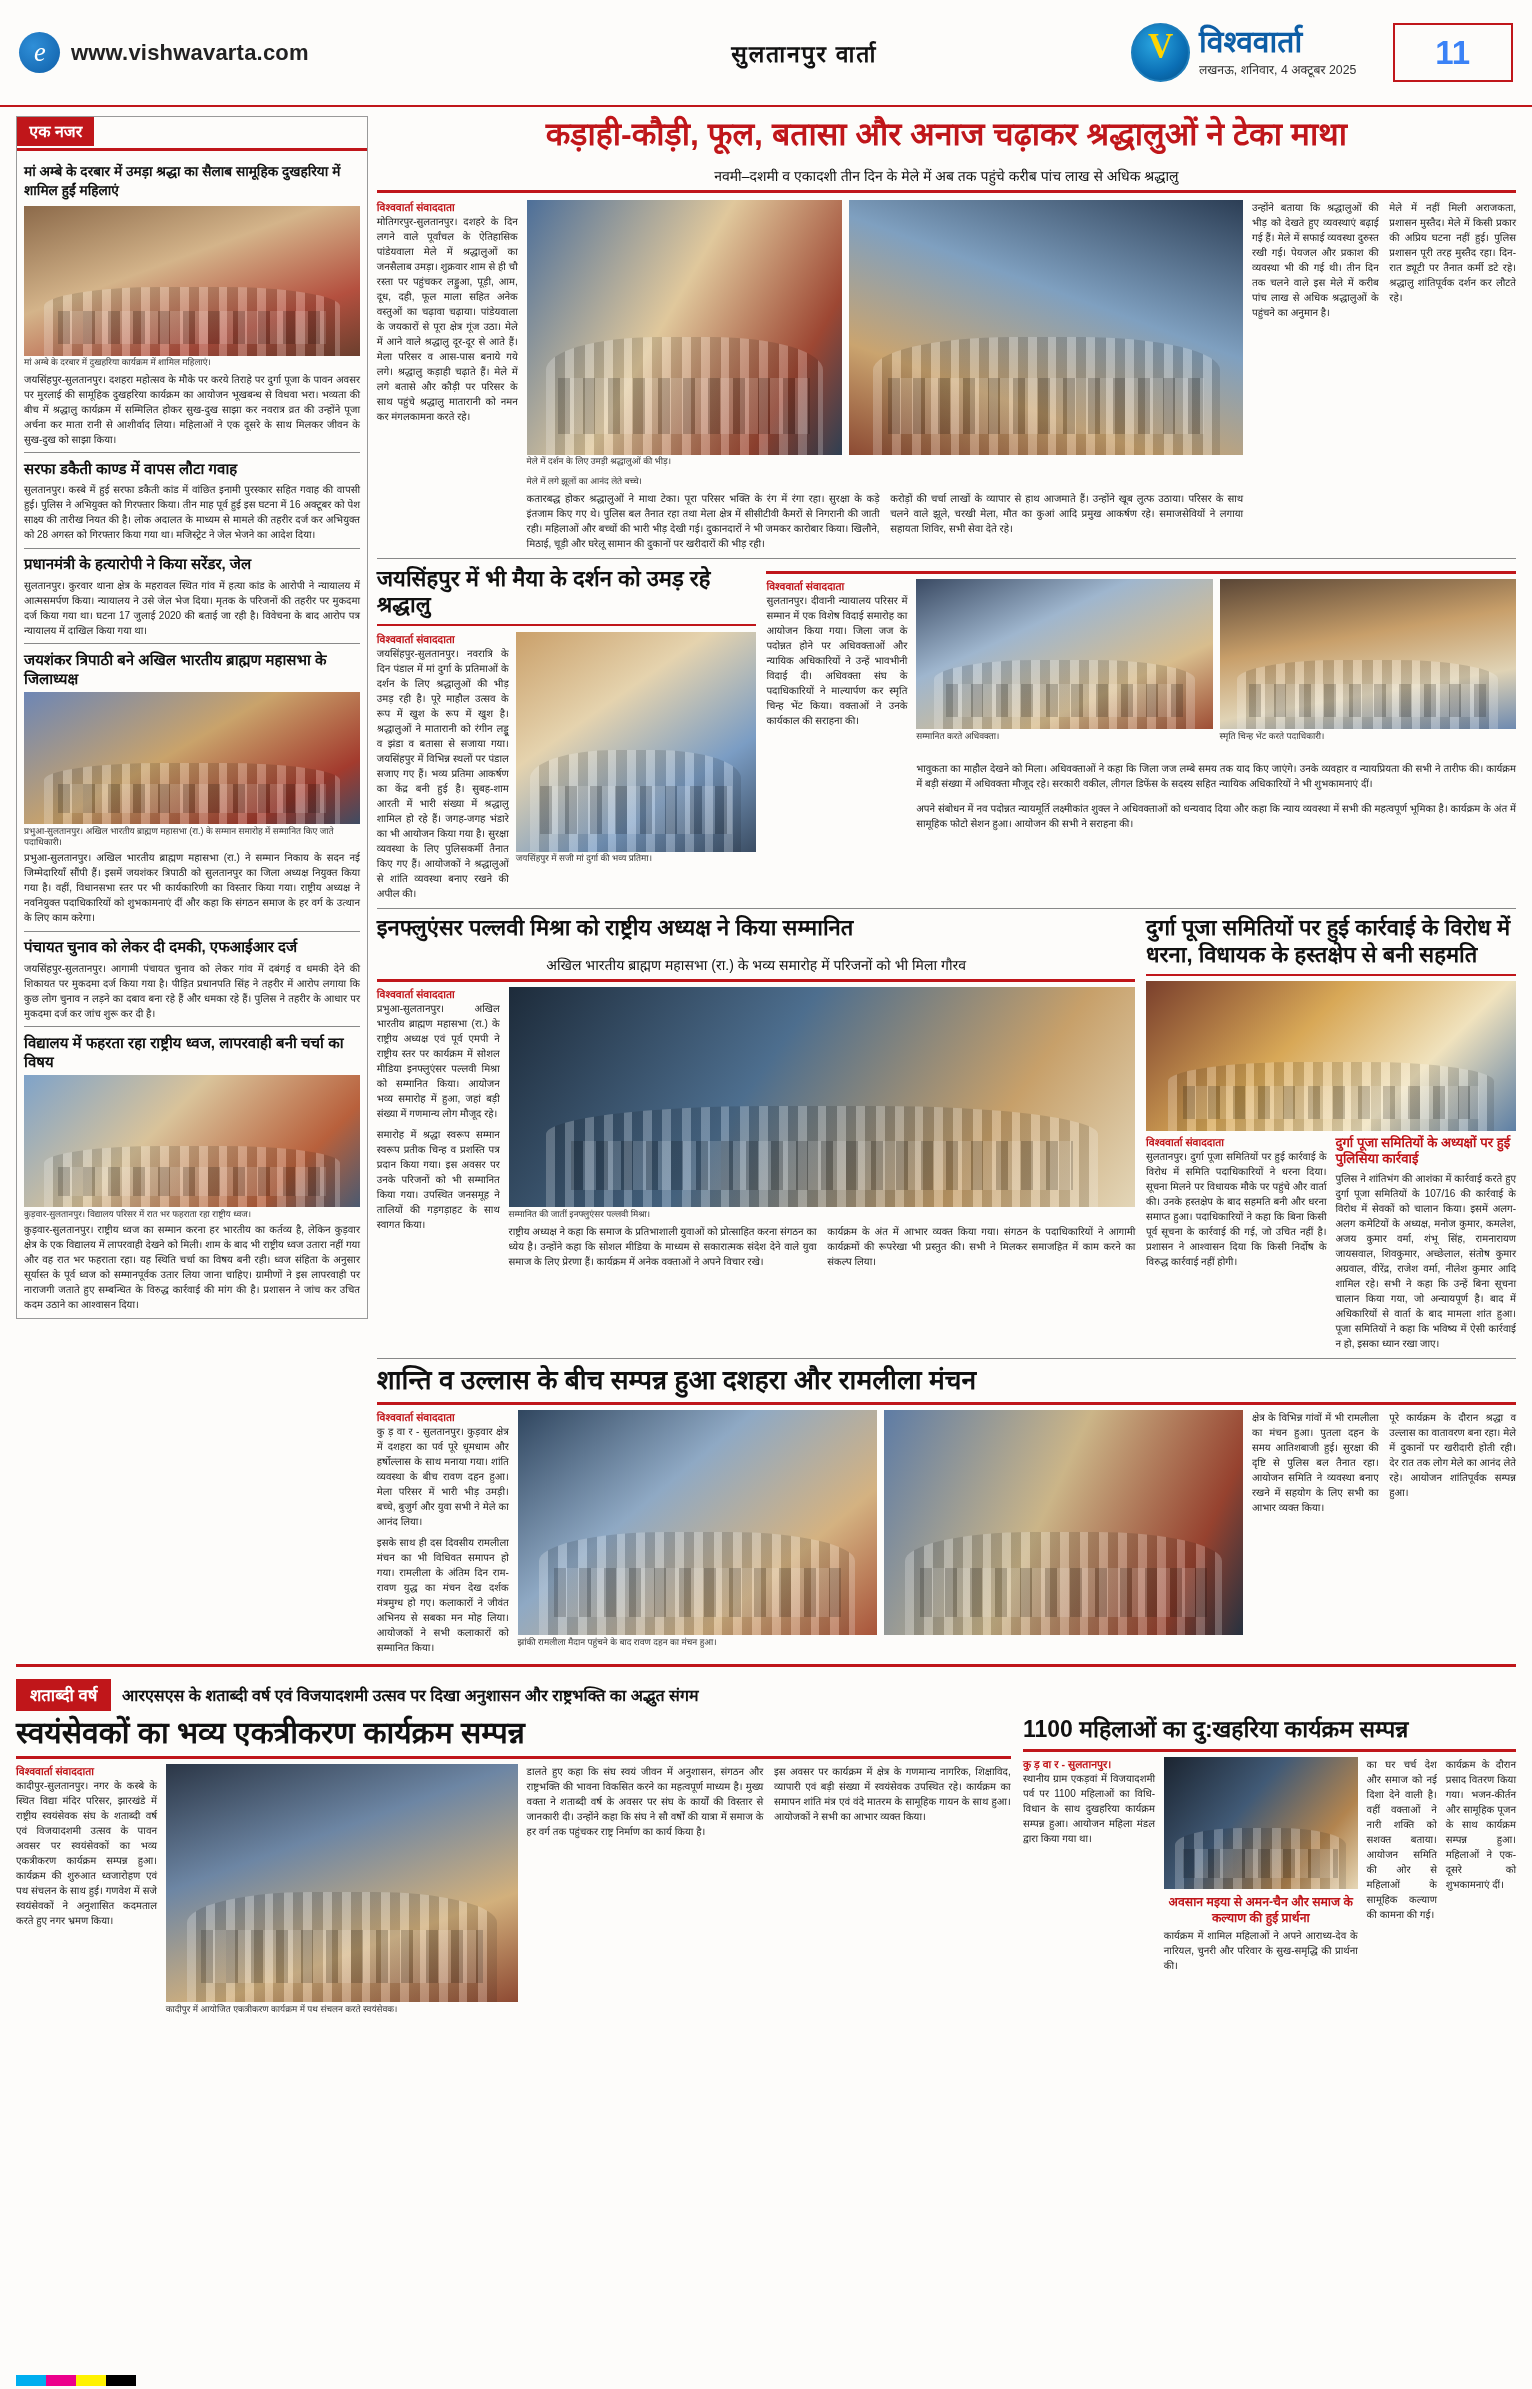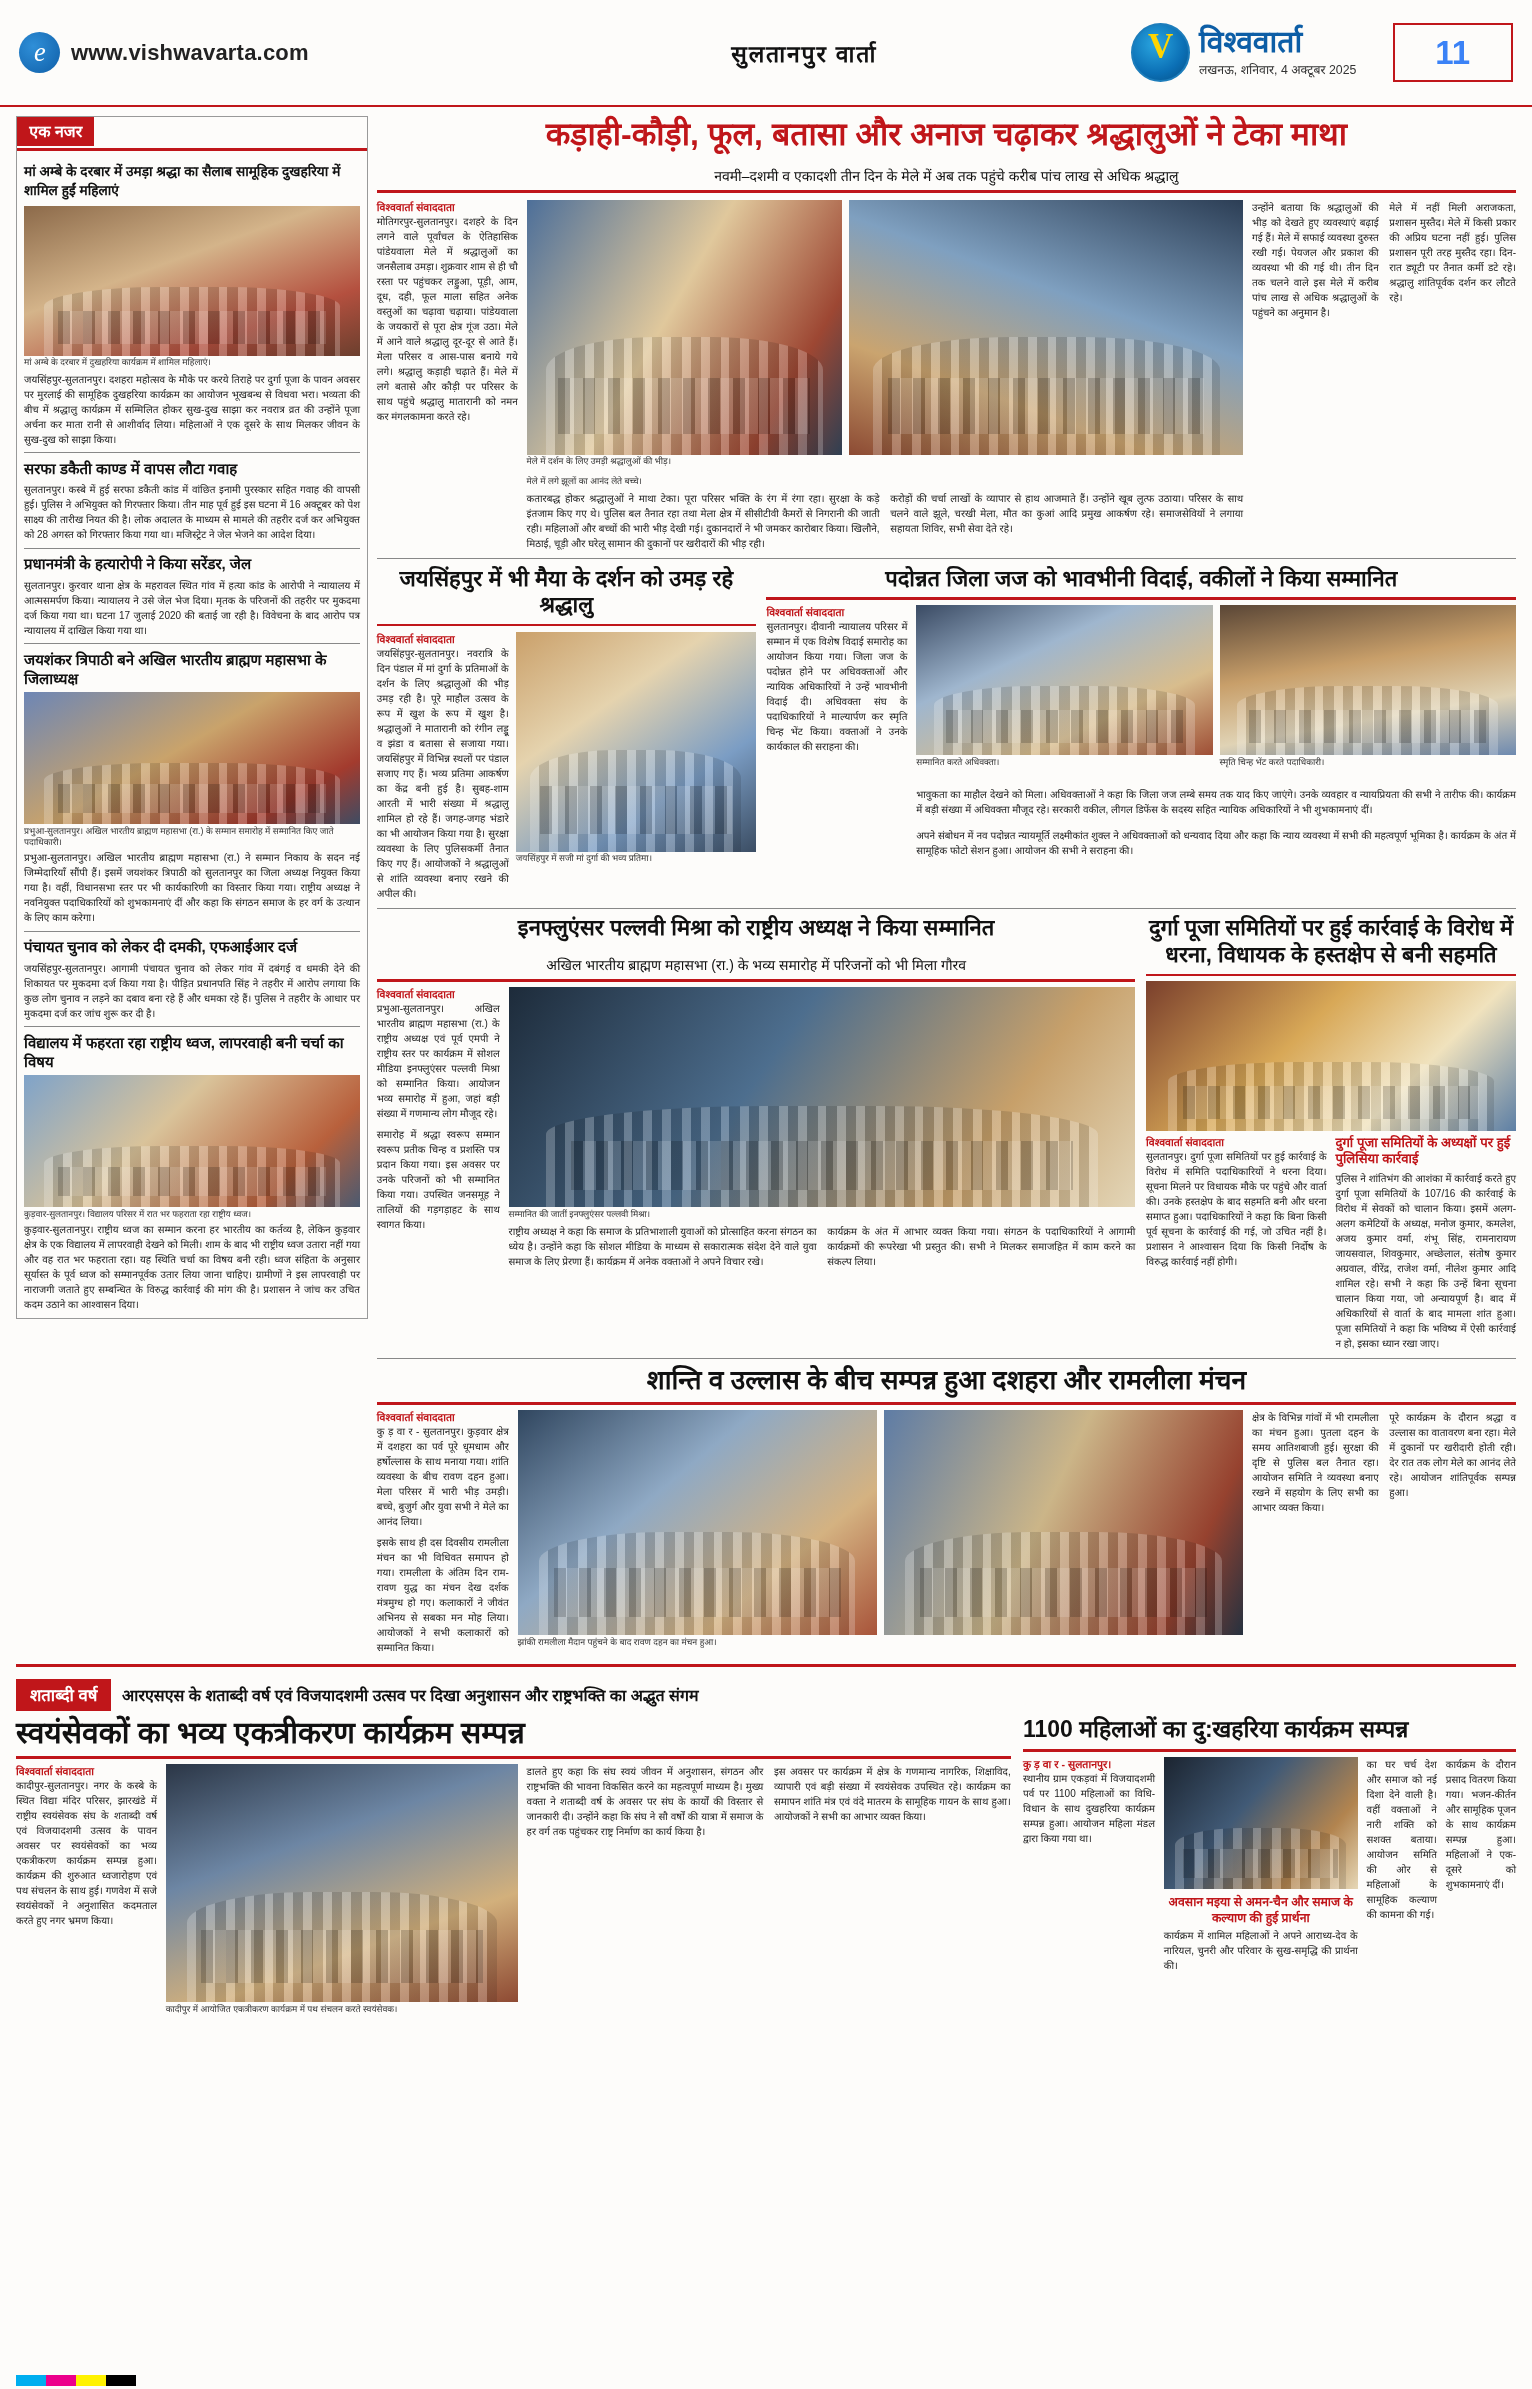--- a/index.html
+++ b/index.html
@@ -41,21 +41,21 @@
     font-size:33px;font-weight:bold;color:#3b82f6;padding:0 27px;margin-left:24px;
   }
   
   .content{padding:8.8px 16px 0 16px;display:flex;gap:8.8px;box-sizing:border-box;}
   .col-left{width:352px;flex:0 0 352px;}
   .col-main{flex:1;}
   .rule{height:2.6px;background:#c0161a;margin:2.6px 0 7px;}
   .thinrule{height:0.9px;background:#888;margin:5.3px 0;}
   .hd1{font-size:32px;font-weight:bold;line-height:1.15;color:#111;text-align:center;}
   .hd1.red{color:#c0161a;}
-  .hd2{font-size:22px;font-weight:bold;line-height:1.2;color:#111;text-align:center;}
+  .hd2{font-size:22px;font-weight:bold;line-height:1.2;color:#111;}
   .hd-sub{font-size:14px;color:#111;text-align:center;margin-top:14px;line-height:1.3;}
   .sec-title{font-size:17.6px;font-weight:bold;color:#111;margin:6.2px 0 2.6px;line-height:1.25;}
   .byline{font-size:10.6px;font-weight:bold;color:#c0161a;}
   .body{font-size:10px;line-height:1.5;color:#222;text-align:justify;}
   .photo{background:#cfcfcf;position:relative;overflow:hidden;}
   .cap{font-size:8.8px;color:#333;margin-top:1.8px;line-height:1.25;}
   
   .p1{background:linear-gradient(160deg,#8c6a4a,#d4b48a 40%,#b4503f 75%,#6b3f2e);}
   .p2{background:linear-gradient(150deg,#6d86b5,#c9a36b 45%,#a33b2e 80%,#3e4c63);}
   .p3{background:linear-gradient(135deg,#7fa3c9,#d9c39a 40%,#b8603c 78%,#4b5a70);}
@@ -210,21 +210,20 @@
               <div class="body">जयसिंहपुर-सुलतानपुर। नवरात्रि के दिन पंडाल में मां दुर्गा के प्रतिमाओं के दर्शन के लिए श्रद्धालुओं की भीड़ उमड़ रही है। पूरे माहौल उत्सव के रूप में खुश के रूप में खुश है। श्रद्धालुओं ने मातारानी को रंगीन लड्डू व झंडा व बतासा से सजाया गया। जयसिंहपुर में विभिन्न स्थलों पर पंडाल सजाए गए हैं। भव्य प्रतिमा आकर्षण का केंद्र बनी हुई है। सुबह-शाम आरती में भारी संख्या में श्रद्धालु शामिल हो रहे हैं। जगह-जगह भंडारे का भी आयोजन किया गया है। सुरक्षा व्यवस्था के लिए पुलिसकर्मी तैनात किए गए हैं। आयोजकों ने श्रद्धालुओं से शांति व्यवस्था बनाए रखने की अपील की।</div>
             </div>
             <div style="flex:1;">
               <div class="photo p6 imgpeople" style="height:220px;"></div>
               <div class="cap">जयसिंहपुर में सजी मां दुर्गा की भव्य प्रतिमा।</div>
             </div>
           </div>
         </div>
 
         <div style="flex:1;">
-          <div class="hd2">पदोन्नत जिला जज को भावभीनी विदाई, वकीलों ने किया सम्मानित</div>
           <div class="rule" style="margin:5.3px 0;"></div>
           <div style="display:flex;gap:8.8px;">
             <div style="width:141px;">
               <div class="byline">विश्ववार्ता संवाददाता</div>
               <div class="body">सुलतानपुर। दीवानी न्यायालय परिसर में सम्मान में एक विशेष विदाई समारोह का आयोजन किया गया। जिला जज के पदोन्नत होने पर अधिवक्ताओं और न्यायिक अधिकारियों ने उन्हें भावभीनी विदाई दी। अधिवक्ता संघ के पदाधिकारियों ने माल्यार्पण कर स्मृति चिन्ह भेंट किया। वक्ताओं ने उनके कार्यकाल की सराहना की।</div>
             </div>
             <div style="flex:1;">
               <div style="display:flex;gap:7px;">
                 <div class="photo p7 imgpeople" style="height:150px;flex:1;"></div>
                 <div class="photo p8 imgpeople" style="height:150px;flex:1;"></div>

